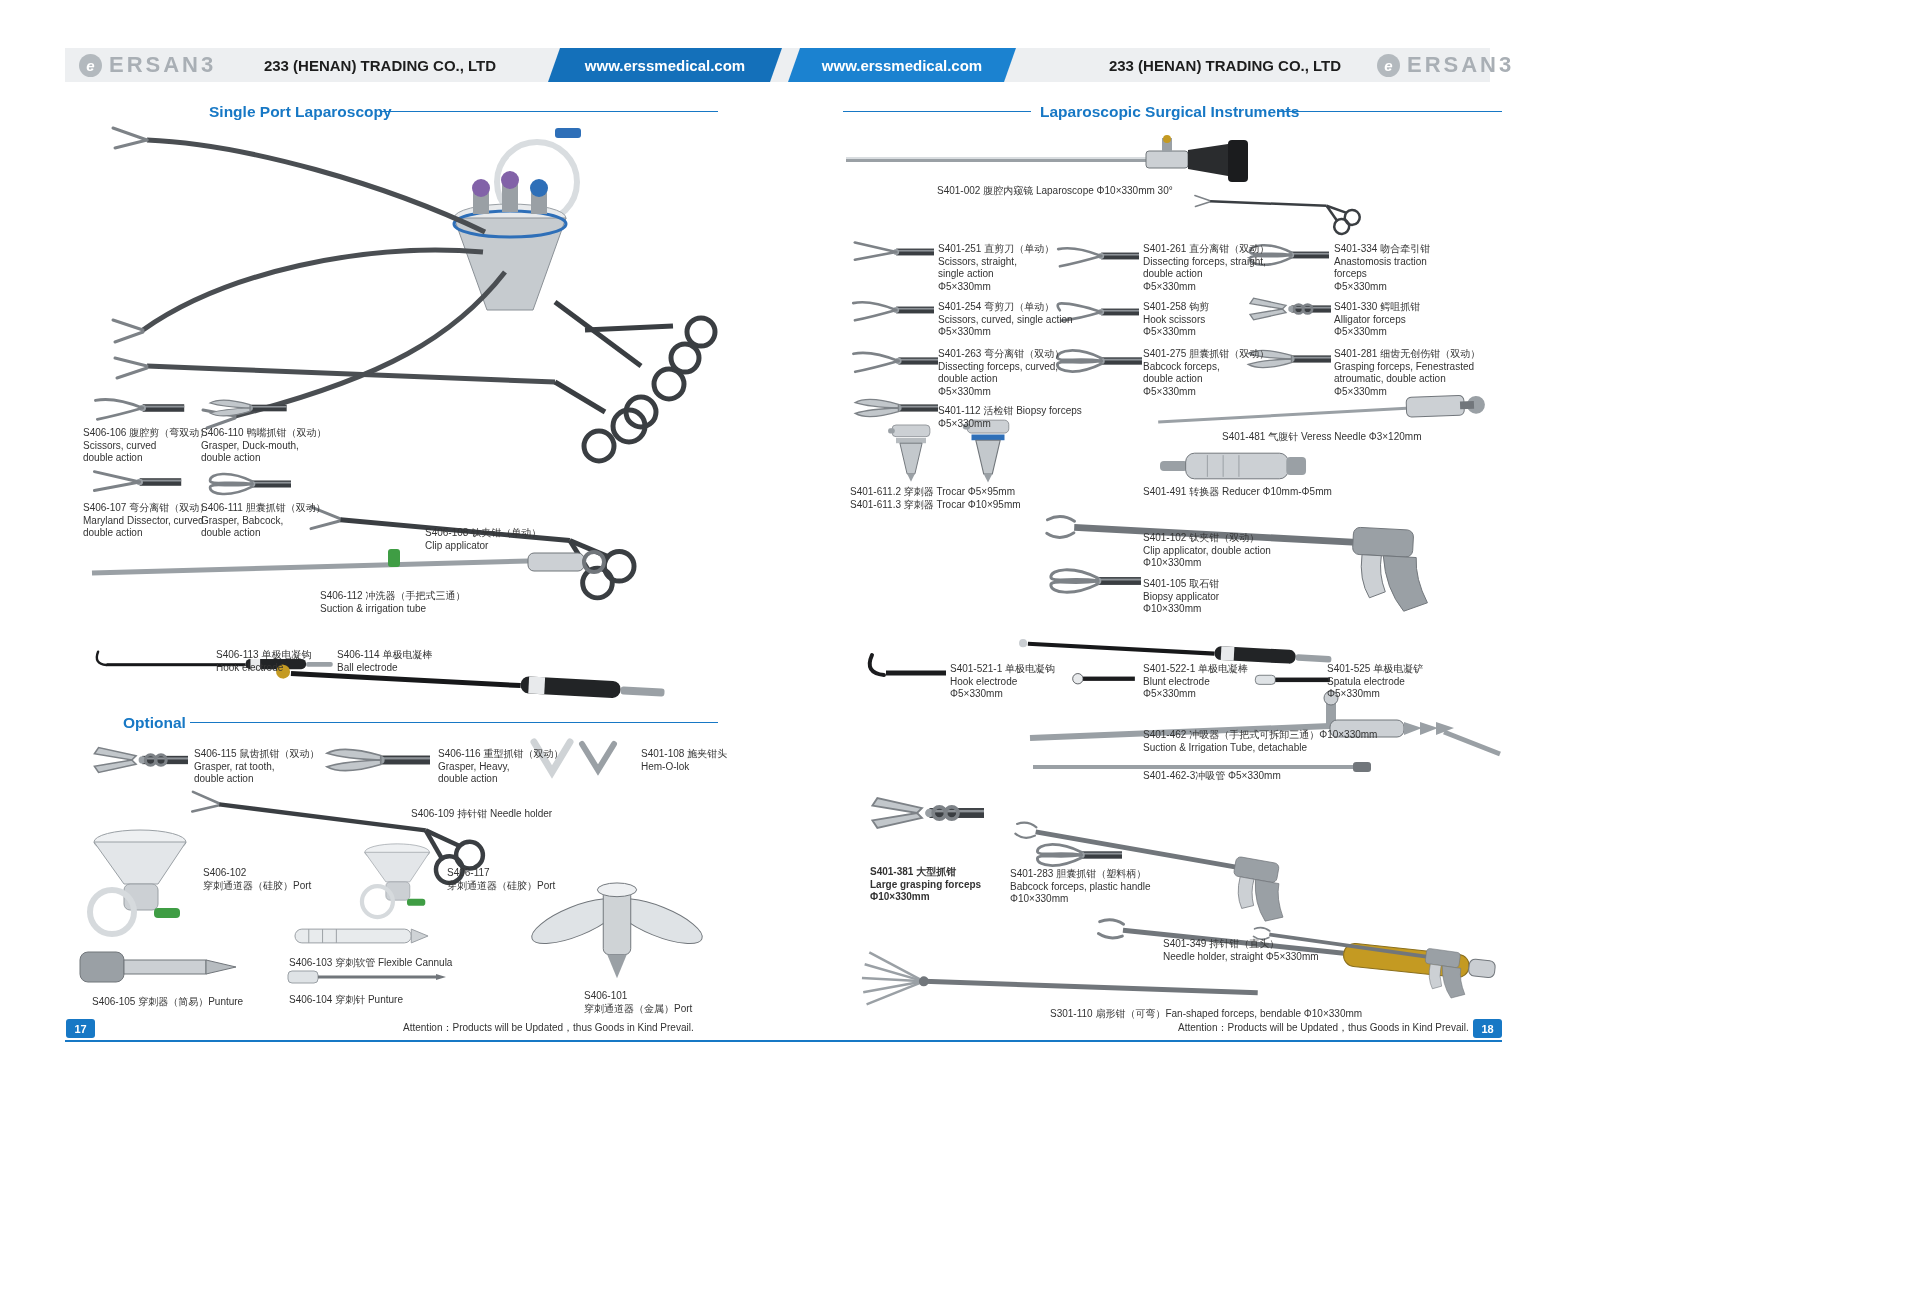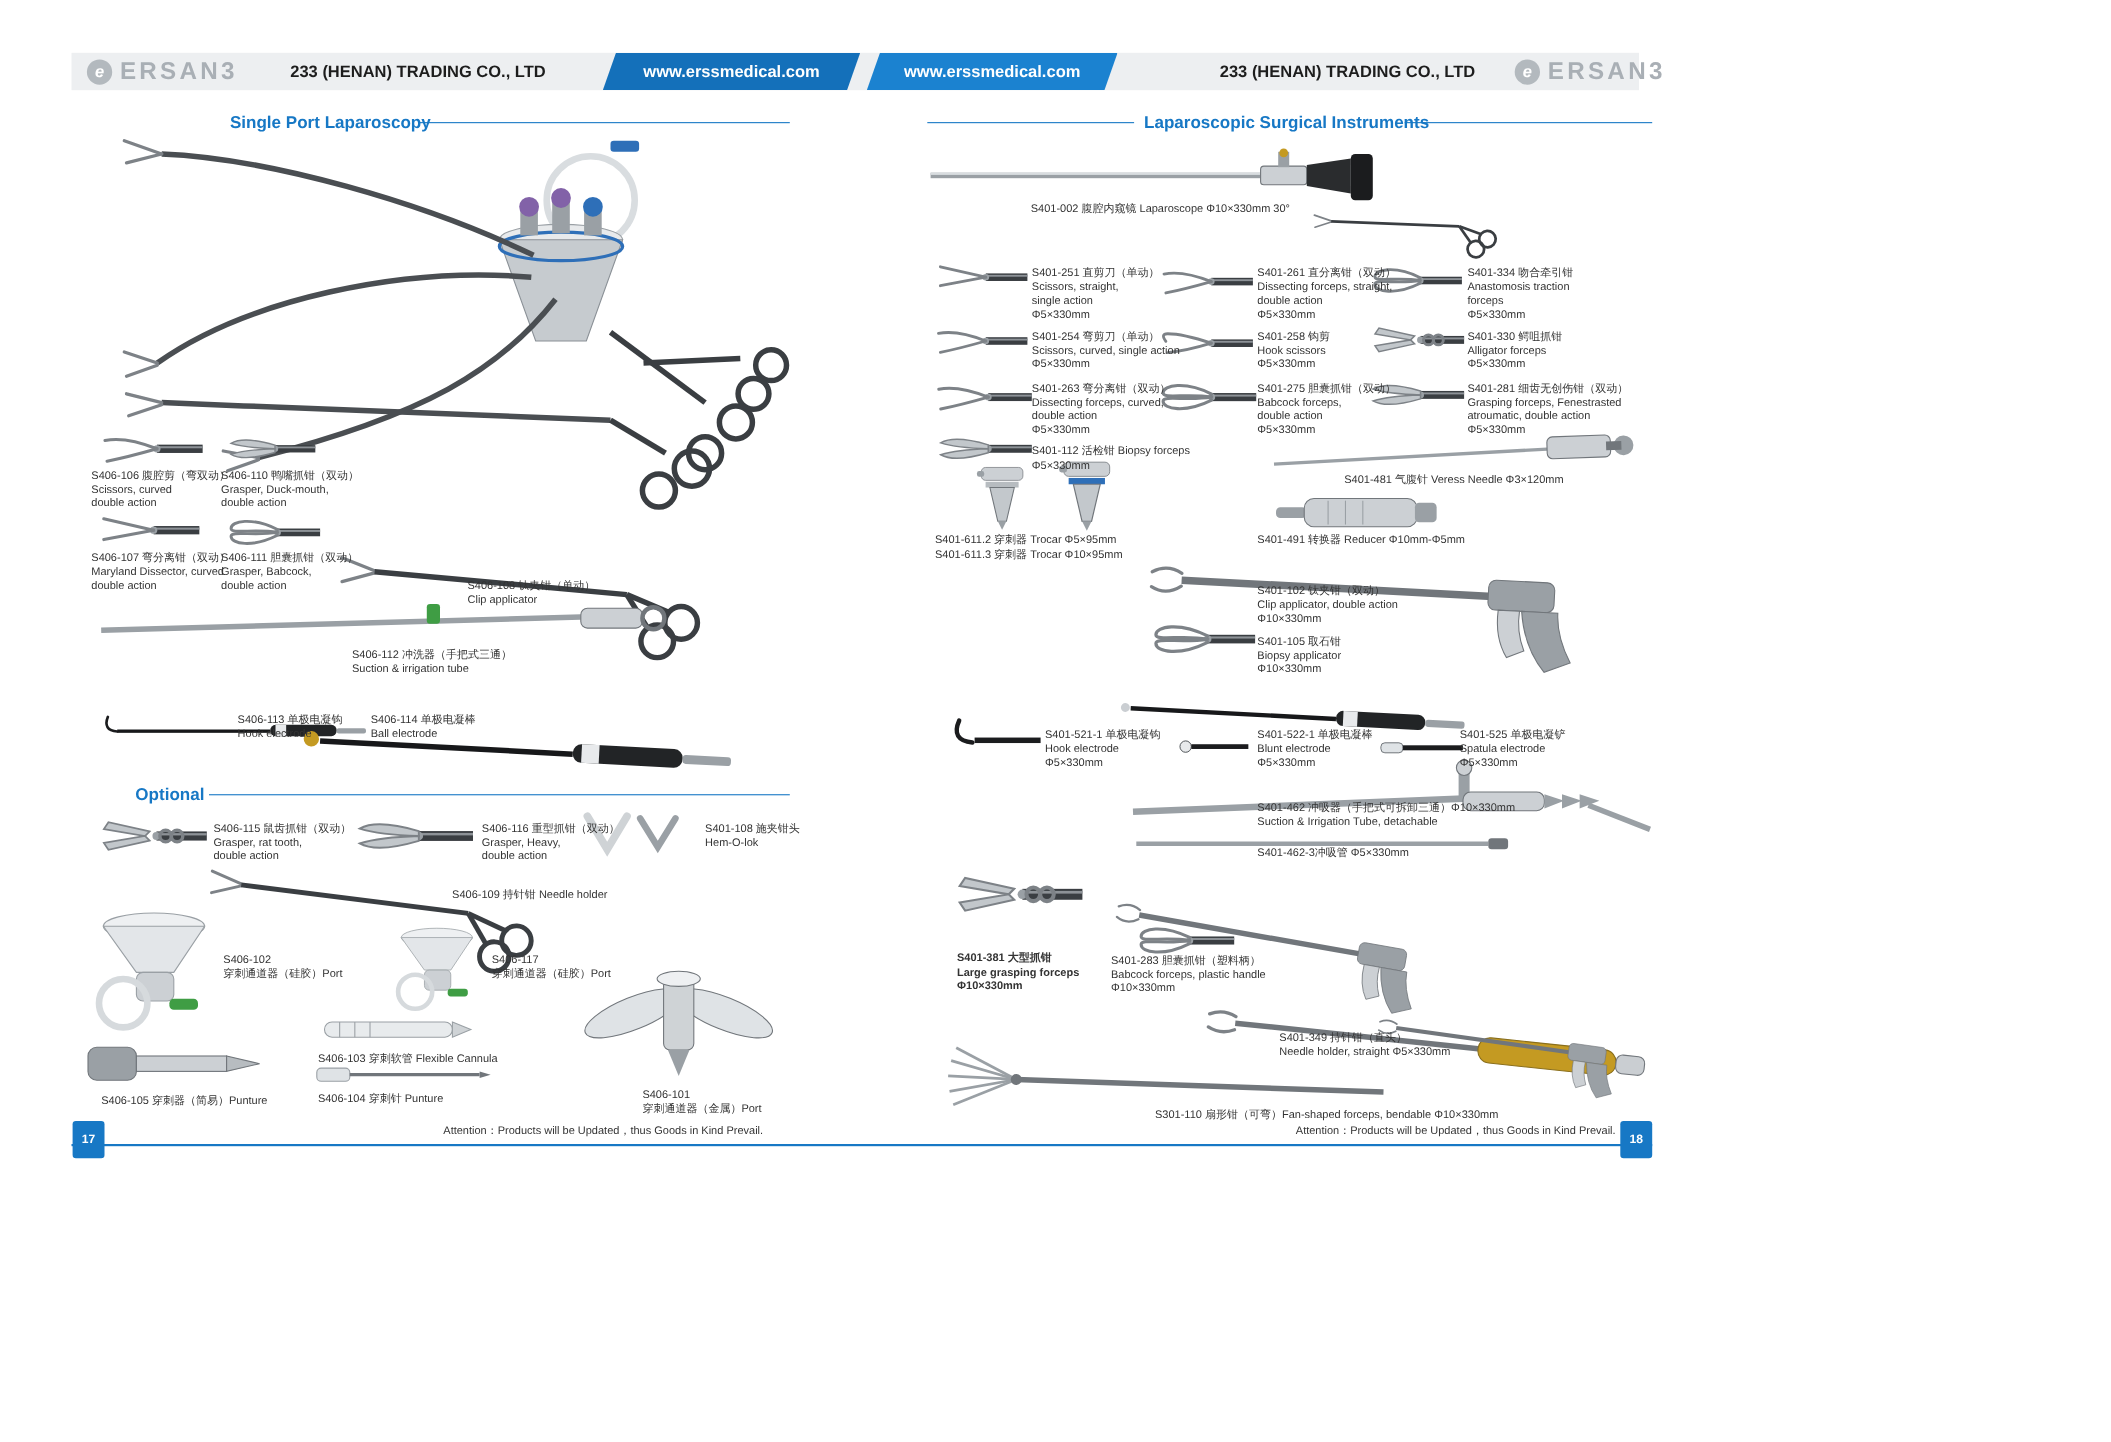--- a/index.html
+++ b/index.html
@@ -18,21 +18,21 @@
 .sec-title{position:absolute;color:#1778c5;font-weight:bold;font-size:15.5px;z-index:3;white-space:nowrap}
 .hline{position:absolute;border-top:1.5px solid #1778c5;z-index:3}
 .product-label{position:absolute;font-size:10px;line-height:12.5px;color:#333;white-space:nowrap;z-index:2}
 .instr{position:absolute;z-index:1}
 .instr svg{width:100%;height:100%;display:block;overflow:visible}
 .j{fill:none;stroke:#7d8287;stroke-width:3;stroke-linecap:round}
 .jf{fill:#c2c7cb;stroke:#7d8287;stroke-width:1.5}
 .ring{fill:none;stroke:#3a3e42;stroke-width:5}
 .eb{fill:none;stroke:#1b1c1e;stroke-width:4;stroke-linecap:round}
 .footline{position:absolute;left:65px;top:1040px;width:1437px;border-top:2px solid #1778c5;z-index:2}
-.pageno{position:absolute;top:1019px;width:29px;height:34px;background:#1778c5;color:#fff;font-size:11px;font-weight:bold;display:flex;align-items:center;justify-content:center;border-radius:3px;z-index:3}
+.pageno{position:absolute;top:1019px;width:29px;height:19px;background:#1778c5;color:#fff;font-size:11px;font-weight:bold;display:flex;align-items:center;justify-content:center;border-radius:3px;z-index:3}
 .attention{position:absolute;top:1021px;font-size:10px;color:#333;z-index:2;white-space:nowrap}
 </style>
 </head>
 <body>
 
 <div id="page">
 
   <div class="header">
     <div class="logo logo-left">
       <span class="logo-icon">e</span>

